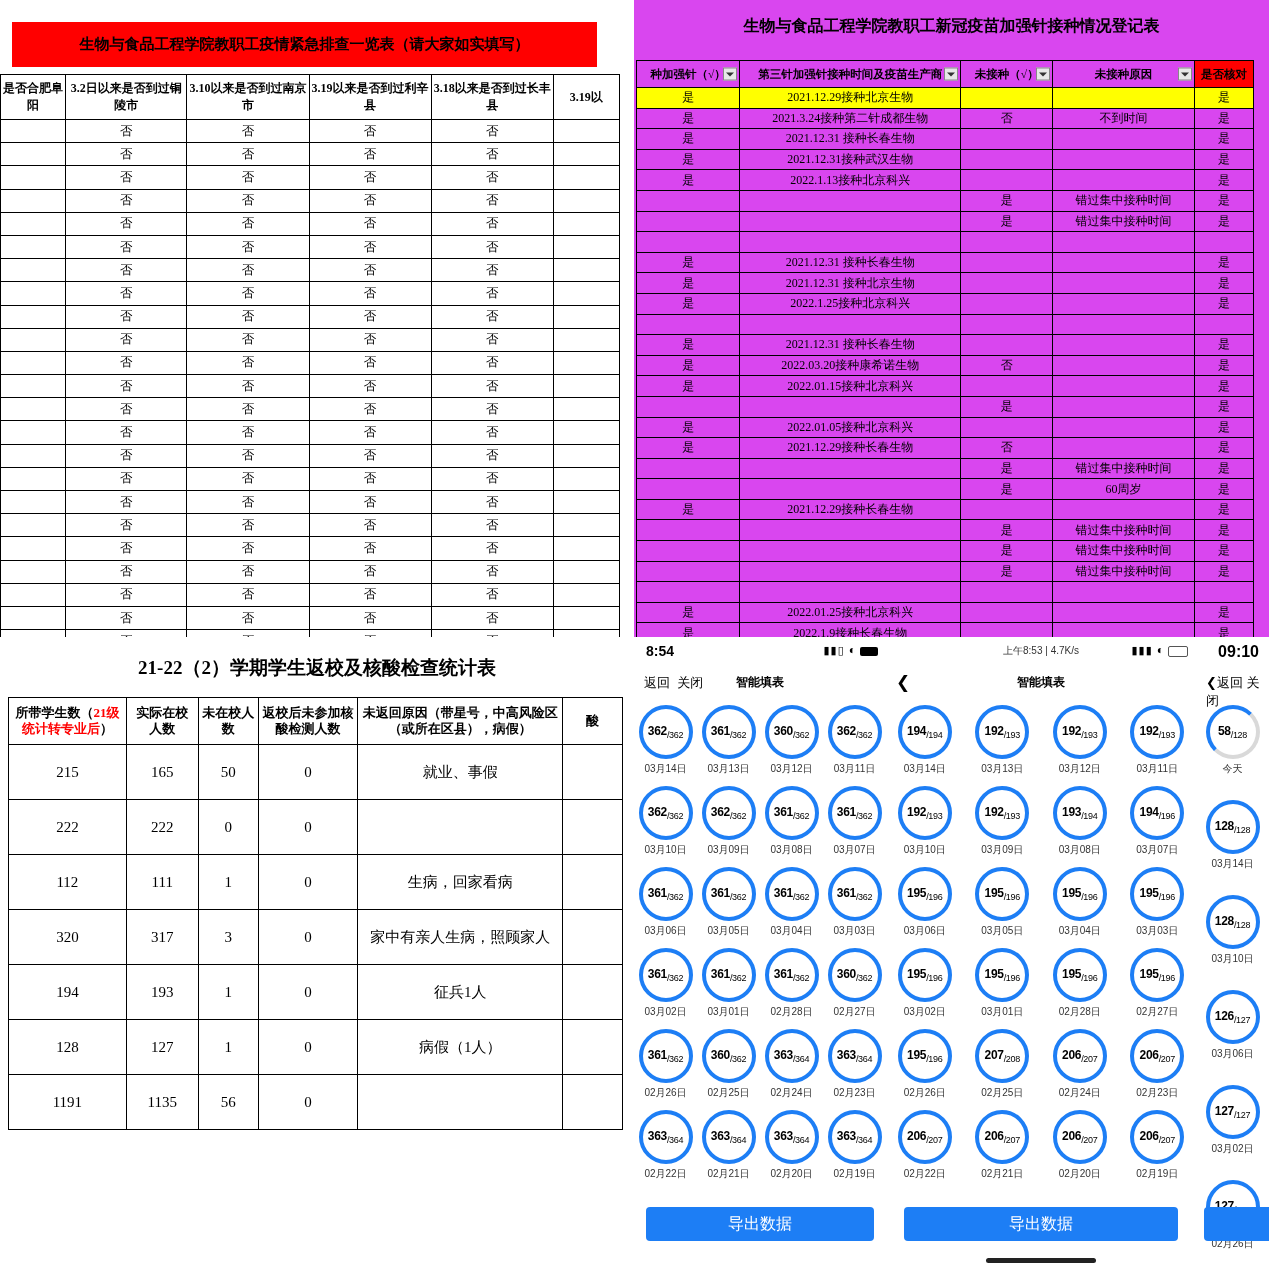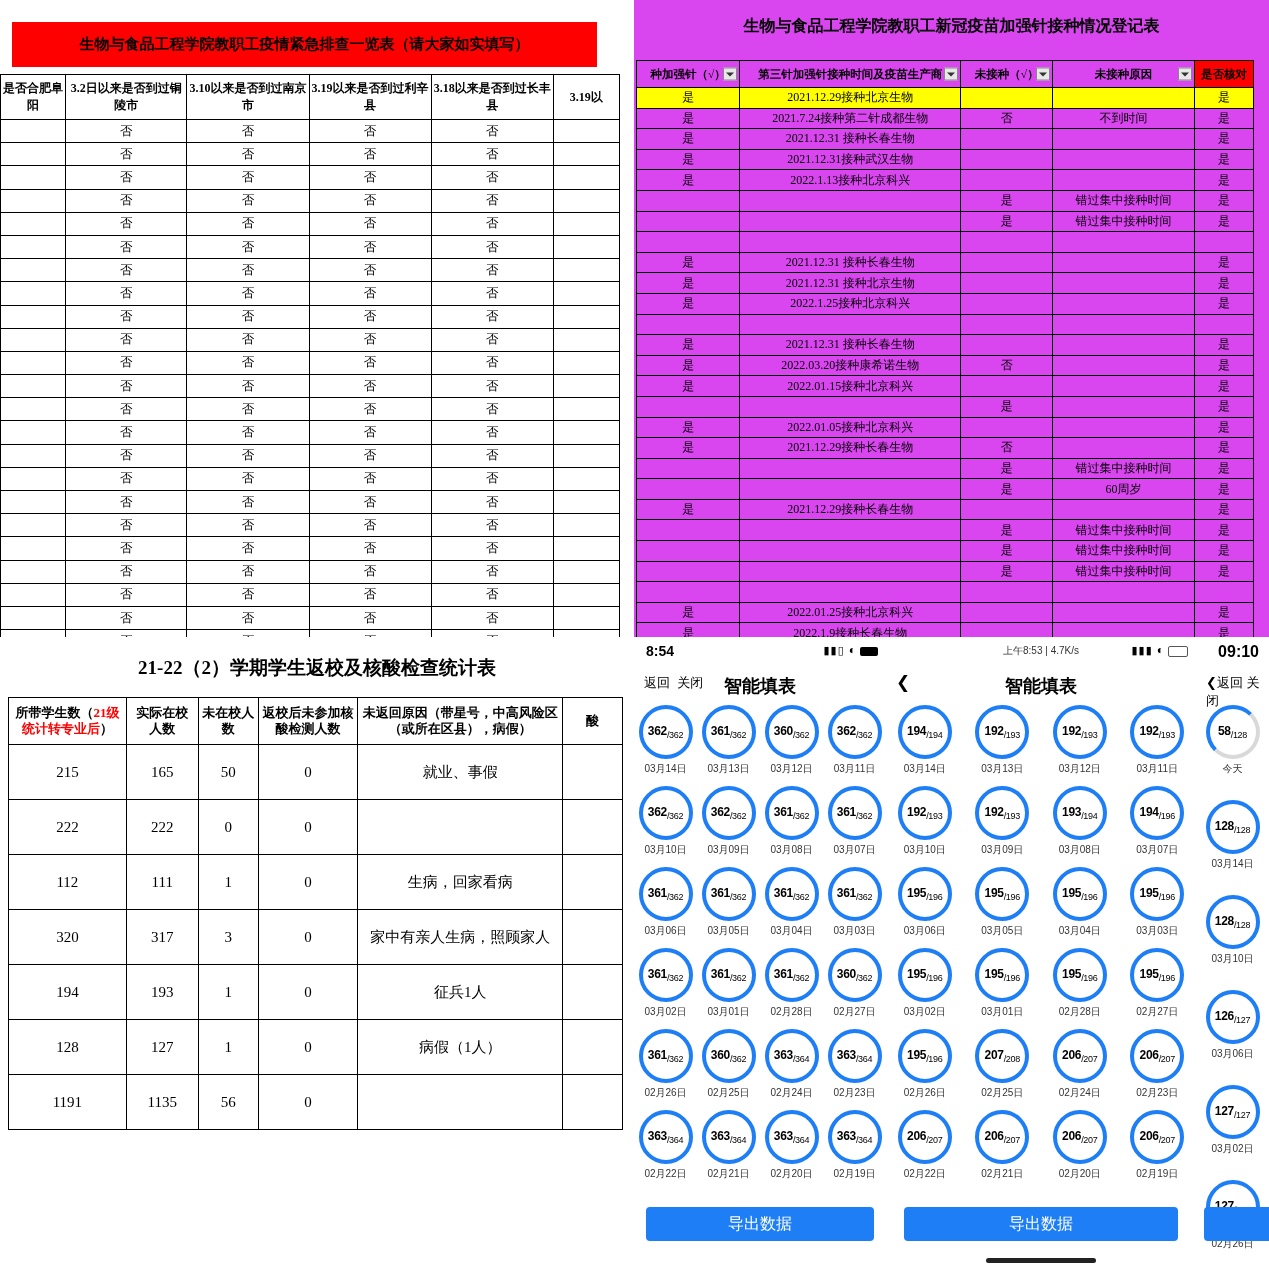--- a/index.html
+++ b/index.html
@@ -60,21 +60,21 @@
   .statusbar{position:relative;height:30px;font-size:13px;color:#000;}
   .statusbar .clock{position:absolute;left:12px;top:6px;font-weight:bold;font-size:14px;}
   .statusbar .clock-r{position:absolute;right:10px;top:6px;font-weight:bold;font-size:16px;}
   .statusbar .mid{position:absolute;left:50%;transform:translateX(-50%);top:7px;font-size:10px;color:#333;white-space:nowrap;}
   .statusbar .icons{position:absolute;right:8px;top:6px;font-size:11px;letter-spacing:1px;}
   .batt{display:inline-block;width:18px;height:9px;background:#000;border-radius:2px;vertical-align:middle;margin-left:3px;}
   .batt-o{display:inline-block;width:18px;height:9px;border:1px solid #555;border-radius:2px;vertical-align:middle;margin-left:3px;}
 
   .navbar{position:relative;height:34px;}
   .navbar .back{position:absolute;left:10px;top:7px;font-size:13px;color:#000;}
-  .navbar .navtitle{position:absolute;left:50%;transform:translateX(-50%);top:7px;font-size:18px;font-weight:bold;color:#000;white-space:nowrap;}
+  .navbar .navtitle{position:absolute;left:50%;transform:translateX(-50%);top:7px;font-size:12px;font-weight:bold;color:#000;white-space:nowrap;}
   .navbar .chev{position:absolute;left:10px;top:5px;font-size:17px;color:#000;}
 
   .grid{display:flex;flex-wrap:wrap;padding:4px 0 0 0;}
   .cellwrap{text-align:center;}
   .ring{width:54px;height:54px;border:4px solid #1d7ef5;border-radius:50%;margin:0 auto;display:flex;align-items:center;justify-content:center;box-sizing:border-box;}
   .ring .num{font-size:12px;font-weight:bold;color:#000;letter-spacing:-0.3px;}
   .ring .num sub{font-size:9px;font-weight:normal;}
   .ring.partial{border-color:#1d7ef5;border-right-color:#d9d9d9;border-bottom-color:#d9d9d9;}
   .datelbl{font-size:10px;color:#333;margin-top:3px;}
 
@@ -327,21 +327,21 @@
       <tbody id="q2body">
           <tr class="row-y">
             <td>是</td>
             <td>2021.12.29接种北京生物</td>
             <td></td>
             <td></td>
             <td>是</td>
           </tr>
           <tr>
             <td>是</td>
-            <td>2021.7.24接种第二针成都生物</td>
+            <td>2021.3.24接种第二针成都生物</td>
             <td>否</td>
             <td>不到时间</td>
             <td>是</td>
           </tr>
           <tr>
             <td>是</td>
             <td>2021.12.31  接种长春生物</td>
             <td></td>
             <td></td>
             <td>是</td>

